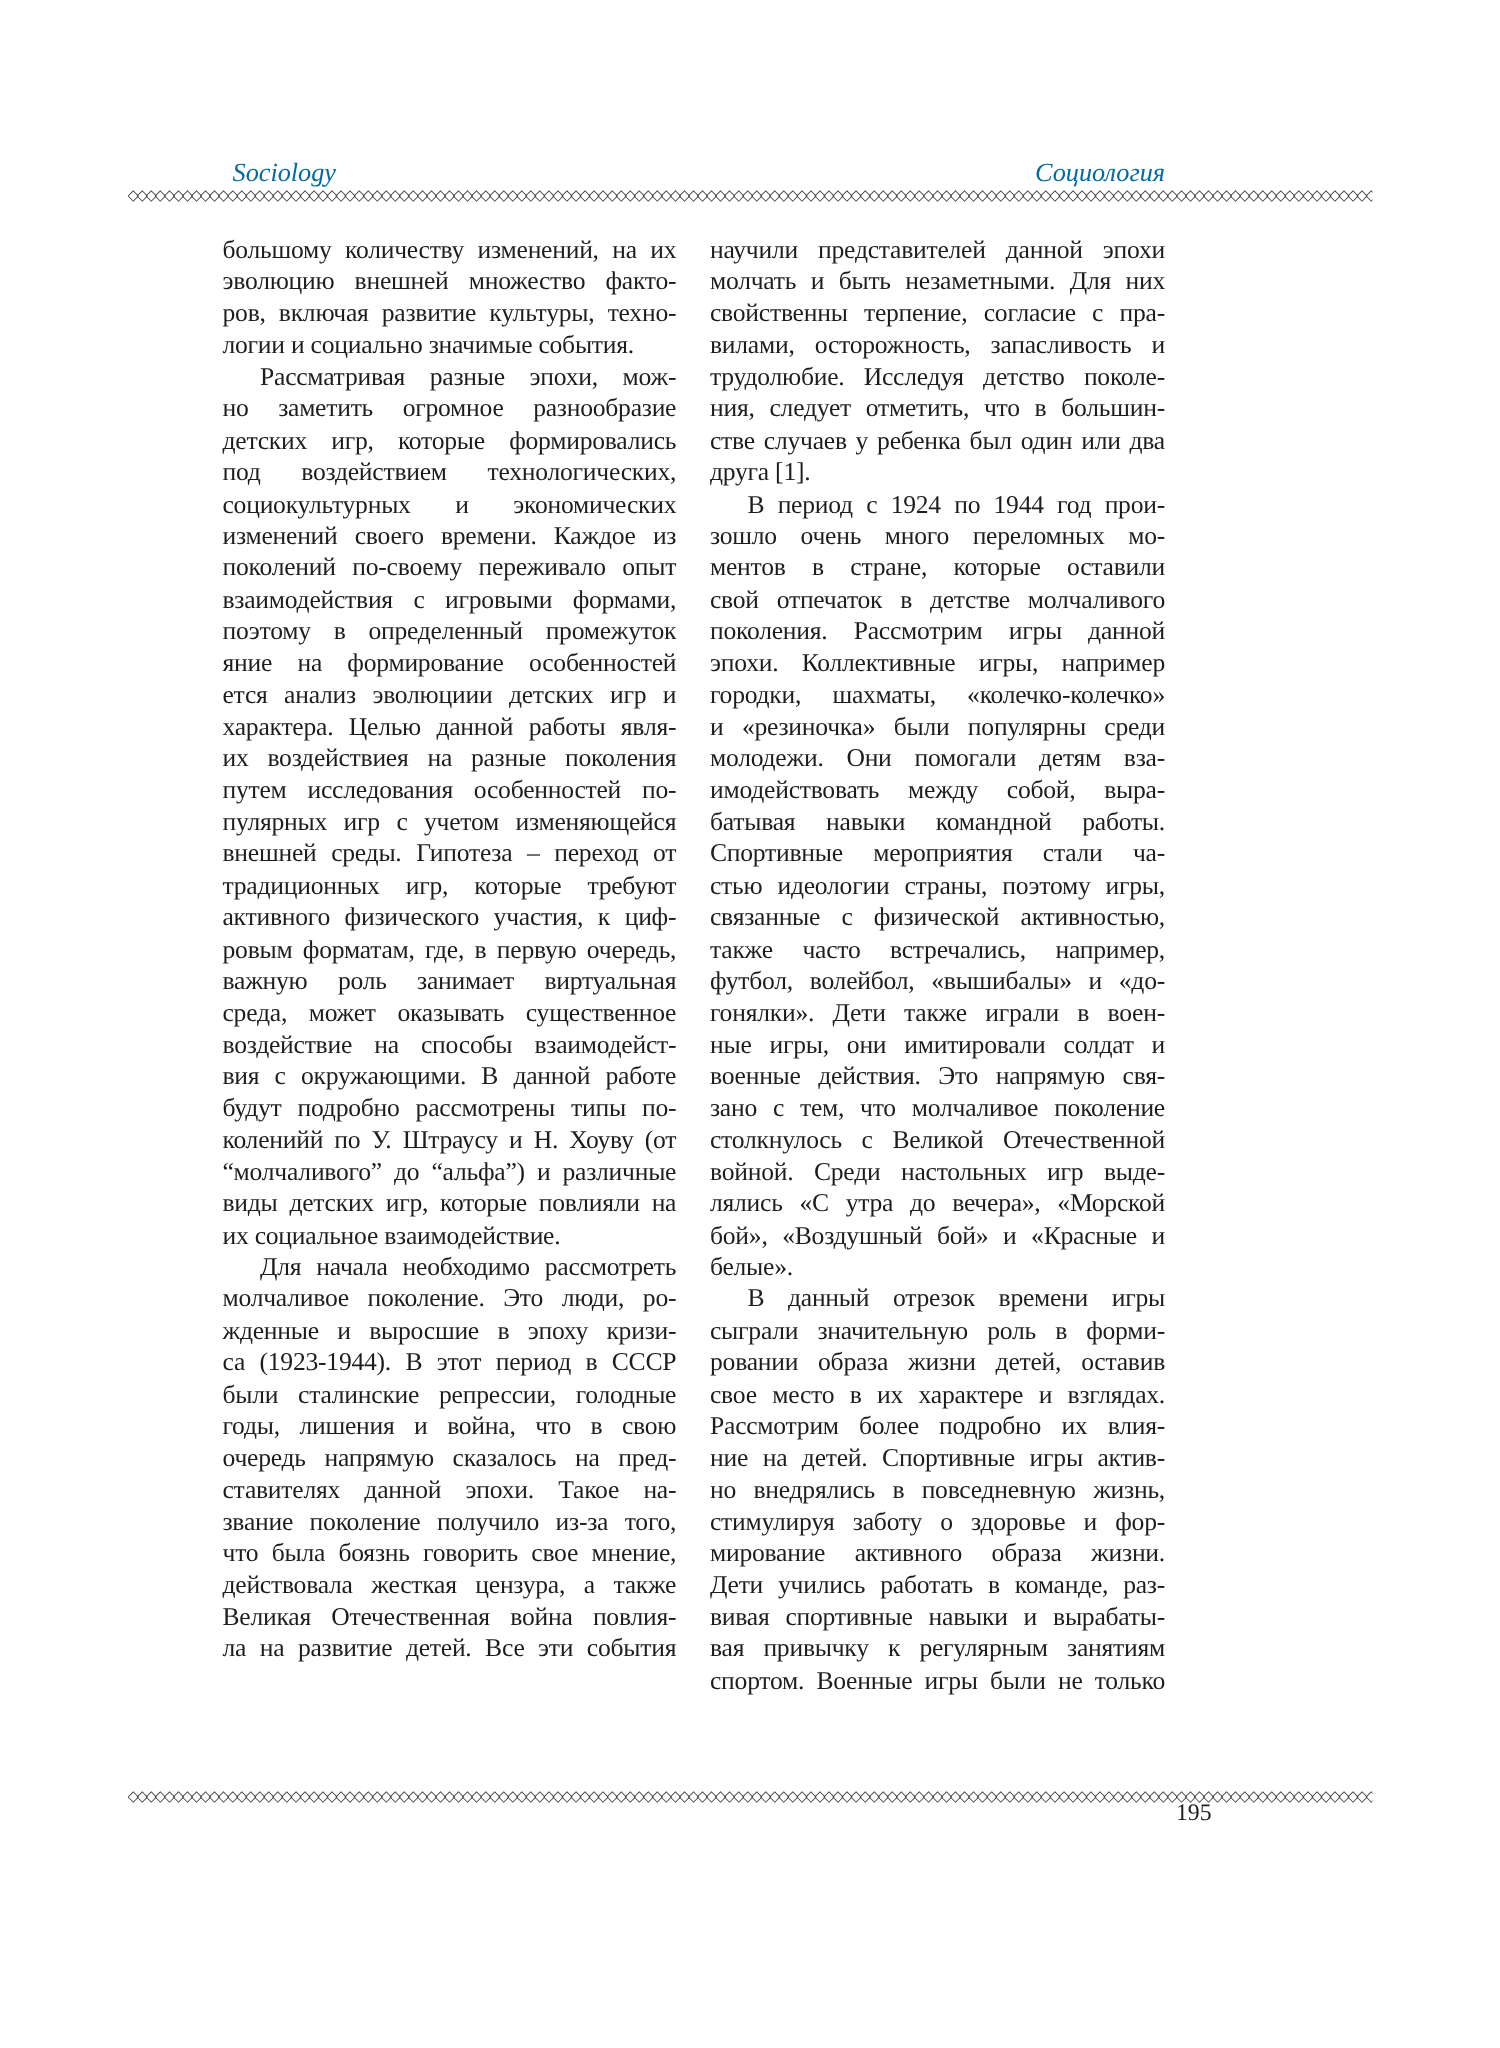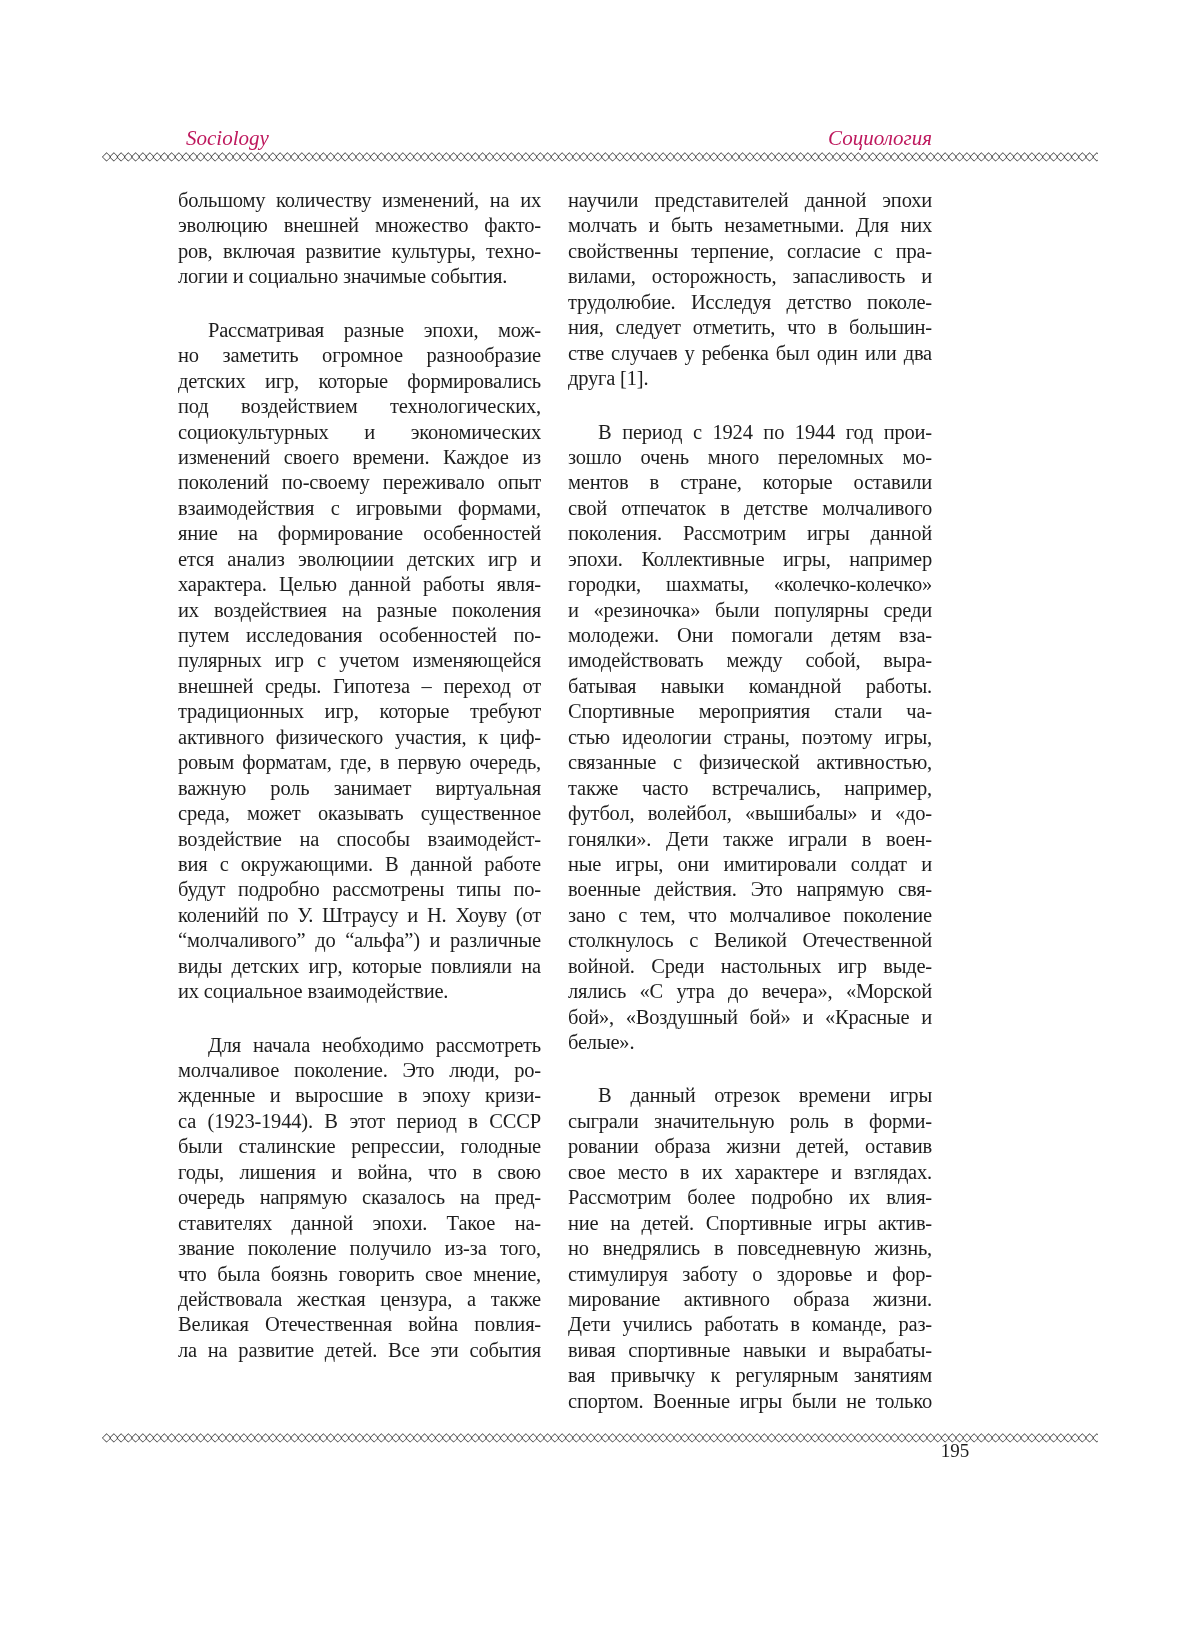--- a/index.html
+++ b/index.html
@@ -10,21 +10,21 @@
     background: #ffffff;
     font-family: "Liberation Serif", serif;
     color: #1d1d1d;
     overflow: hidden;
   }
   .header-label {
     position: absolute;
     top: 126px;
     font-style: italic;
     font-size: 21px;
-    color: #be185d;
+    color: #0369a1;
     white-space: nowrap;
   }
   .header-left  { left: 186px; }
   .header-right { right: 268px; }
   .chain {
     position: absolute;
     left: 102px;
     width: 996px;
     height: 13px;
     overflow: hidden;
@@ -51,21 +51,21 @@
     font-size: 20.5px;
     line-height: 25.45px;
     height: 25.45px;
     letter-spacing: -0.2px;
     text-align: justify;
     text-align-last: justify;
     white-space: nowrap;
     overflow: visible;
   }
   .line.plast  { text-align-last: left; }
-  .line.indent { text-indent: 30px; margin-top: 28px; }
+  .line.indent { text-indent: 30px; }
   .page-number {
     position: absolute;
     top: 1440px;
     left: 908px;
     width: 94px;
     text-align: center;
     font-size: 19px;
     color: #1d1d1d;
   }
 </style>
@@ -85,20 +85,21 @@
         <div class="line">ров, включая развитие культуры, техно-</div>
         <div class="line plast">логии и социально значимые события.</div>
         <div class="line indent">Рассматривая разные эпохи, мож-</div>
         <div class="line">но заметить огромное разнообразие</div>
         <div class="line">детских игр, которые формировались</div>
         <div class="line">под воздействием технологических,</div>
         <div class="line">социокультурных и экономических</div>
         <div class="line">изменений своего времени. Каждое из</div>
         <div class="line">поколений по-своему переживало опыт</div>
         <div class="line">взаимодействия с игровыми формами,</div>
+        <div class="line">поэтому в определенный промежуток</div>
         <div class="line">яние на формирование особенностей</div>
         <div class="line">ется анализ эволюциии детских игр и</div>
         <div class="line">характера. Целью данной работы явля-</div>
         <div class="line">их воздействиея на разные поколения</div>
         <div class="line">путем исследования особенностей по-</div>
         <div class="line">пулярных игр с учетом изменяющейся</div>
         <div class="line">внешней среды. Гипотеза – переход от</div>
         <div class="line">традиционных игр, которые требуют</div>
         <div class="line">активного физического участия, к циф-</div>
         <div class="line">ровым форматам, где, в первую очередь,</div>

